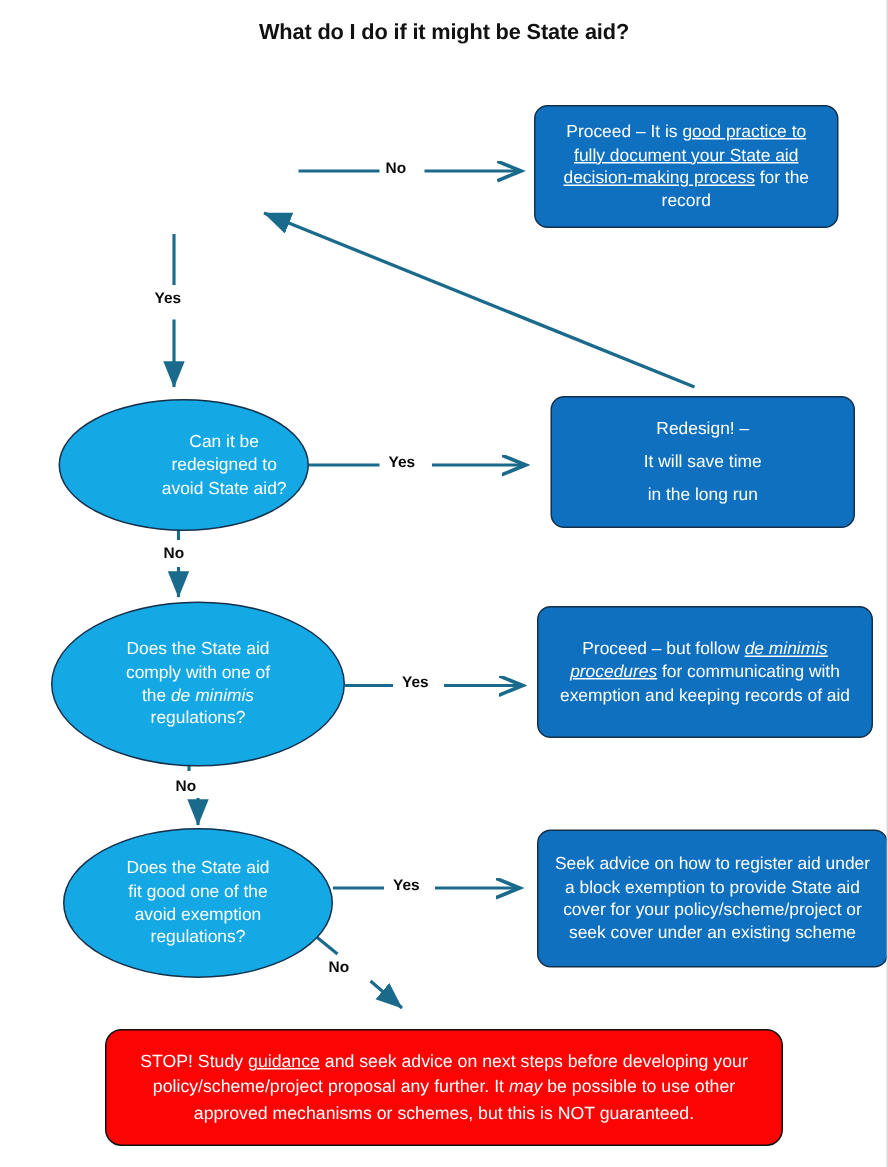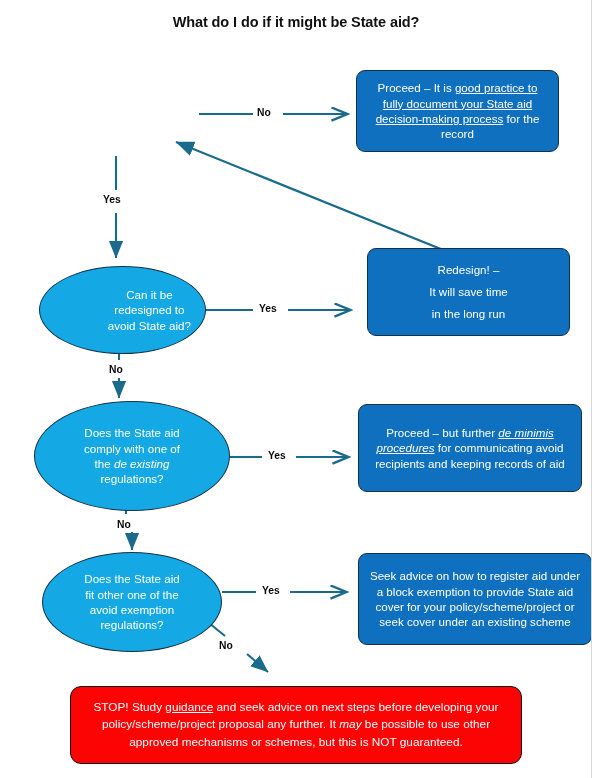--- a/index.html
+++ b/index.html
@@ -155,51 +155,51 @@
       <span>Can it be</span><br>
       <span>redesigned to</span><br>
       <span>avoid State aid?</span>
     </div>
   </div>
 
   <div class="ellipse" style="left:34px; top:401px; width:196px; height:110px;">
     <div>
       <span>Does the State aid</span><br>
       <span>comply with one of</span><br>
-      <span>the </span><span class="i">de existing</span><br>
+      <span>the </span><span class="i">de minimis</span><br>
       <span>regulations?</span>
     </div>
   </div>
 
   <div class="ellipse" style="left:42px; top:552px; width:180px; height:100px;">
     <div>
       <span>Does the State aid</span><br>
-      <span>fit other one of the</span><br>
+      <span>fit good one of the</span><br>
       <span>avoid exemption</span><br>
       <span>regulations?</span>
     </div>
   </div>
 
   <div class="box" style="left:356px; top:70px; width:203px; height:82px;">
     <div>
       <span>Proceed – It is </span><span class="u">good practice to fully document your State aid decision-making process</span><span> for the record</span>
     </div>
   </div>
 
-  <div class="box wide-lines" style="left:367px; top:248px; width:203px; height:88px;">
+  <div class="box wide-lines" style="left:367px; top:264px; width:203px; height:88px;">
     <div>
       <span>Redesign! –</span><br>
       <span>It will save time</span><br>
       <span>in the long run</span>
     </div>
   </div>
 
   <div class="box" style="left:358px; top:404px; width:224px; height:88px;">
     <div>
-      <span>Proceed – but further </span><span class="ui">de minimis procedures</span><span> for communicating avoid recipients and keeping records of aid</span>
+      <span>Proceed – but follow </span><span class="ui">de minimis procedures</span><span> for communicating with exemption and keeping records of aid</span>
     </div>
   </div>
 
   <div class="box" style="left:348px; top:553px; width:234px; height:92px;margin-left:10px;">
     <div>Seek advice on how to register aid under a block exemption to provide State aid cover for your policy/scheme/project or seek cover under an existing scheme</div>
   </div>
 
   <div class="box stop" style="left:70px; top:686px; width:452px; height:78px;">
     <div>
       <span>STOP!  Study </span><span class="u">guidance</span><span> and seek advice on next steps before developing your policy/scheme/project proposal any further.  It </span><span class="i">may</span><span> be possible to use other approved mechanisms or schemes, but this is NOT guaranteed.</span>

